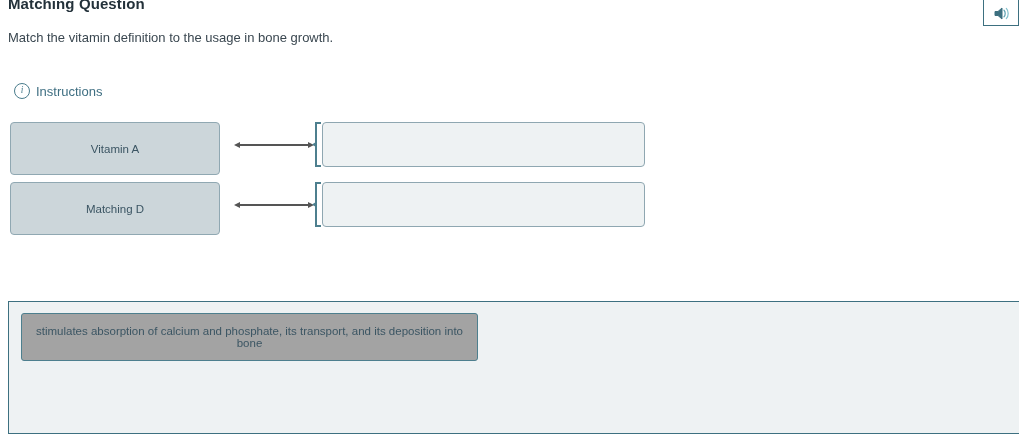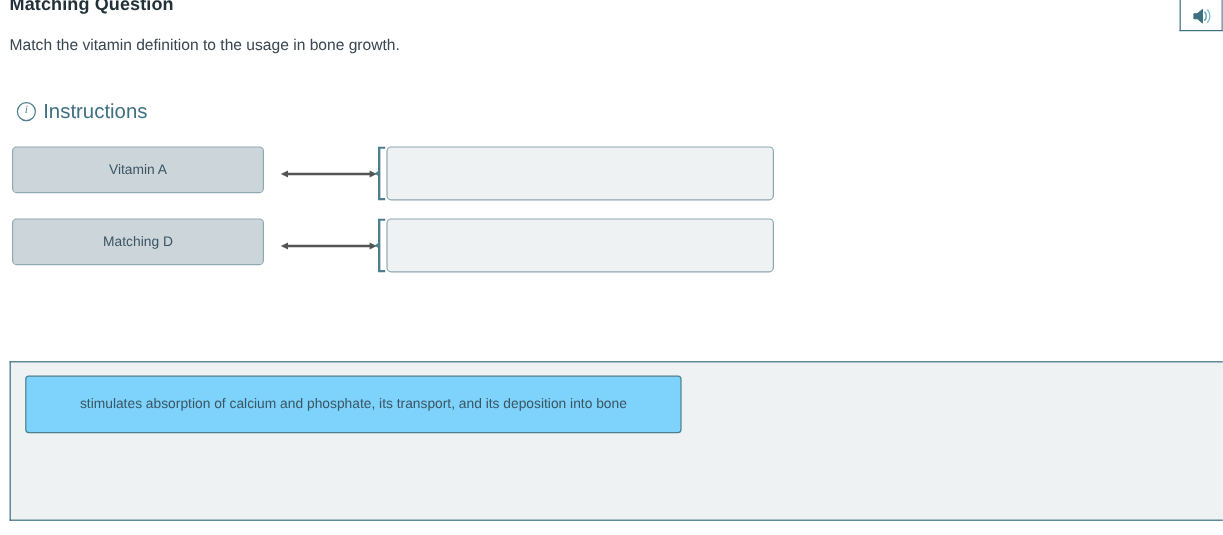--- a/index.html
+++ b/index.html
@@ -70,42 +70,42 @@
     border: 1px solid #4a7c8c;
     border-radius: 50%;
     color: #4a7c8c;
     font-size: 9.5px;
     font-style: italic;
     font-family: "Liberation Serif", serif;
     line-height: 12px;
     text-align: center;
   }
   .instructions-label {
-    font-size: 17px;
+    font-size: 13px;
     color: #3f6f82;
   }
 
   
   .match-rows {
     position: absolute;
     left: 0;
     top: 122px;
     width: 1019px;
   }
   .match-row {
     position: relative;
     height: 45px;
     margin-bottom: 15px;
   }
   .prompt-box {
     position: absolute;
     left: 10px;
     top: 0;
     width: 210px;
-    height: 39px;
+    height: 53px;
     box-sizing: border-box;
     background: #ccd6da;
     border: 1px solid #90a8b2;
     border-radius: 4px;
     display: flex;
     align-items: center;
     justify-content: center;
     font-size: 11.5px;
     color: #3b5563;
   }
@@ -153,24 +153,24 @@
   .bank-grid {
     position: absolute;
     left: 12px;
     top: 11px;
     width: 1004px;
     display: flex;
     flex-wrap: wrap;
     gap: 11px 11px;
   }
   .answer-tile {
-    width: 547px;
+    width: 457px;
     height: 48px;
     box-sizing: border-box;
-    background: #7dd3fc;
+    background: #a3a3a3;
     border: 1px solid #4d7f8e;
     border-radius: 3px;
     display: flex;
     align-items: center;
     justify-content: center;
     text-align: center;
     font-size: 11.5px;
     color: #3b5563;
     padding: 0 8px;
   }

